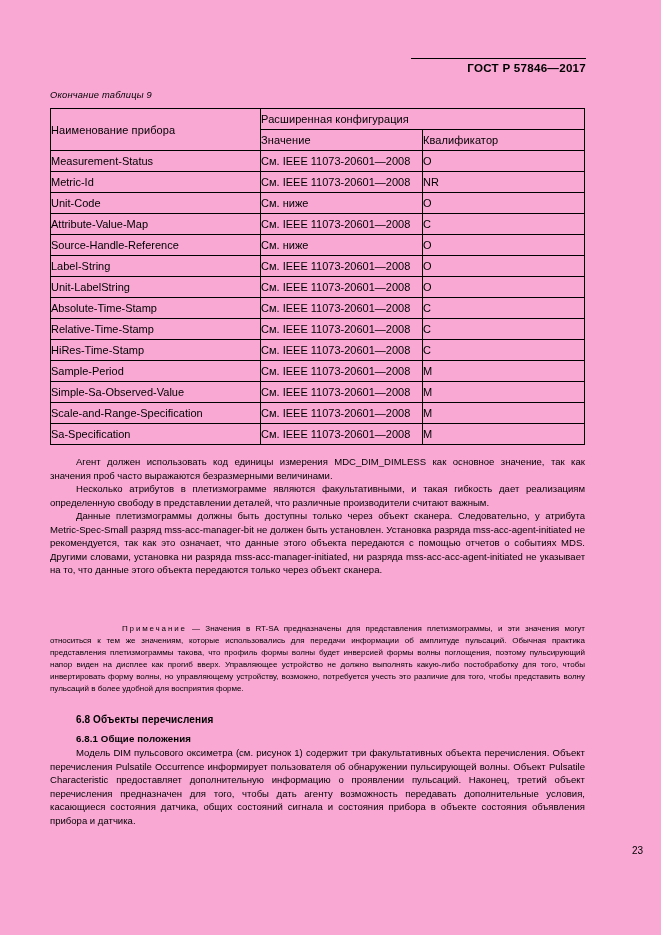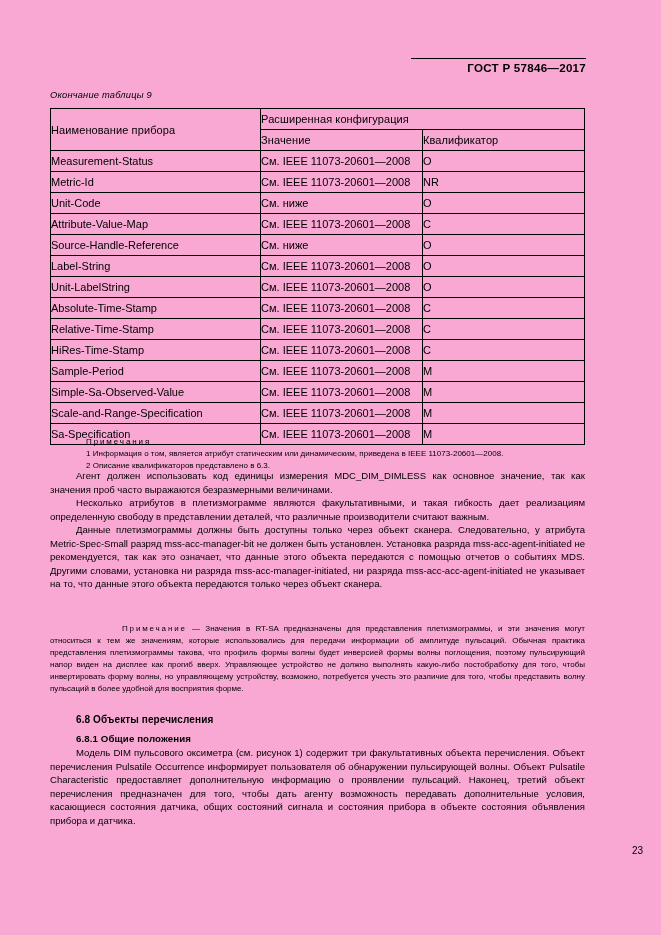--- a/index.html
+++ b/index.html
@@ -112,21 +112,21 @@
   .note-line {
     margin-left: 36px;
     letter-spacing: 0.02px;
   }
 
   
   .body-text {
     position: absolute;
     left: 50px;
     width: 535px;
-    top: 469px;
+    top: 455px;
     font-size: 9.55px;
     line-height: 1.415;
     text-align: justify;
   }
   .body-text p {
     margin: 0;
     text-indent: 26px;
   }
 
   
@@ -270,25 +270,20 @@
         <td class="cell-qual">M</td>
       </tr>
       <tr>
         <td class="cell-name thick-bottom">Sa-Specification</td>
         <td class="cell-val thick-bottom">См. IEEE 11073-20601—2008</td>
         <td class="cell-qual thick-bottom">M</td>
       </tr>
     </tbody>
   </table>
 
-  <div class="notes">
-    <div class="notes-title">Примечания</div>
-    <div class="note-line">1 Информация о том, является атрибут статическим или динамическим, приведена в IEEE 11073-20601—2008.</div>
-    <div class="note-line">2 Описание квалификаторов представлено в 6.3.</div>
-  </div>
 
   <div class="body-text">
     <p>Агент должен использовать код единицы измерения MDC_DIM_DIMLESS как основное значение, так как значения проб часто выражаются безразмерными величинами.</p>
     <p>Несколько атрибутов в плетизмограмме являются факультативными, и такая гибкость дает реализациям определенную свободу в представлении деталей, что различные производители считают важным.</p>
     <p>Данные плетизмограммы должны быть доступны только через объект сканера. Следовательно, у атрибута Metric-Spec-Small разряд mss-acc-manager-bit не должен быть установлен. Установка разряда mss-acc-agent-initiated не рекомендуется, так как это означает, что данные этого объекта передаются с помощью отчетов о событиях MDS. Другими словами, установка ни разряда mss-acc-manager-initiated, ни разряда mss-acc-acc-agent-initiated не указывает на то, что данные этого объекта передаются только через объект сканера.</p>
   </div>
 
   <div class="small-note">
     <p><span class="sn-label">Примечание</span><span> — </span><span>Значения в RT-SA предназначены для представления плетизмограммы, и эти значения могут относиться к тем же значениям, которые использовались для передачи информации об амплитуде пульсаций. Обычная практика представления плетизмограммы такова, что профиль формы волны будет инверсией формы волны поглощения, поэтому пульсирующий напор виден на дисплее как прогиб вверх. Управляющее устройство не должно выполнять какую-либо постобработку для того, чтобы инвертировать форму волны, но управляющему устройству, возможно, потребуется учесть это различие для того, чтобы представить волну пульсаций в более удобной для восприятия форме.</span></p>
   </div>

